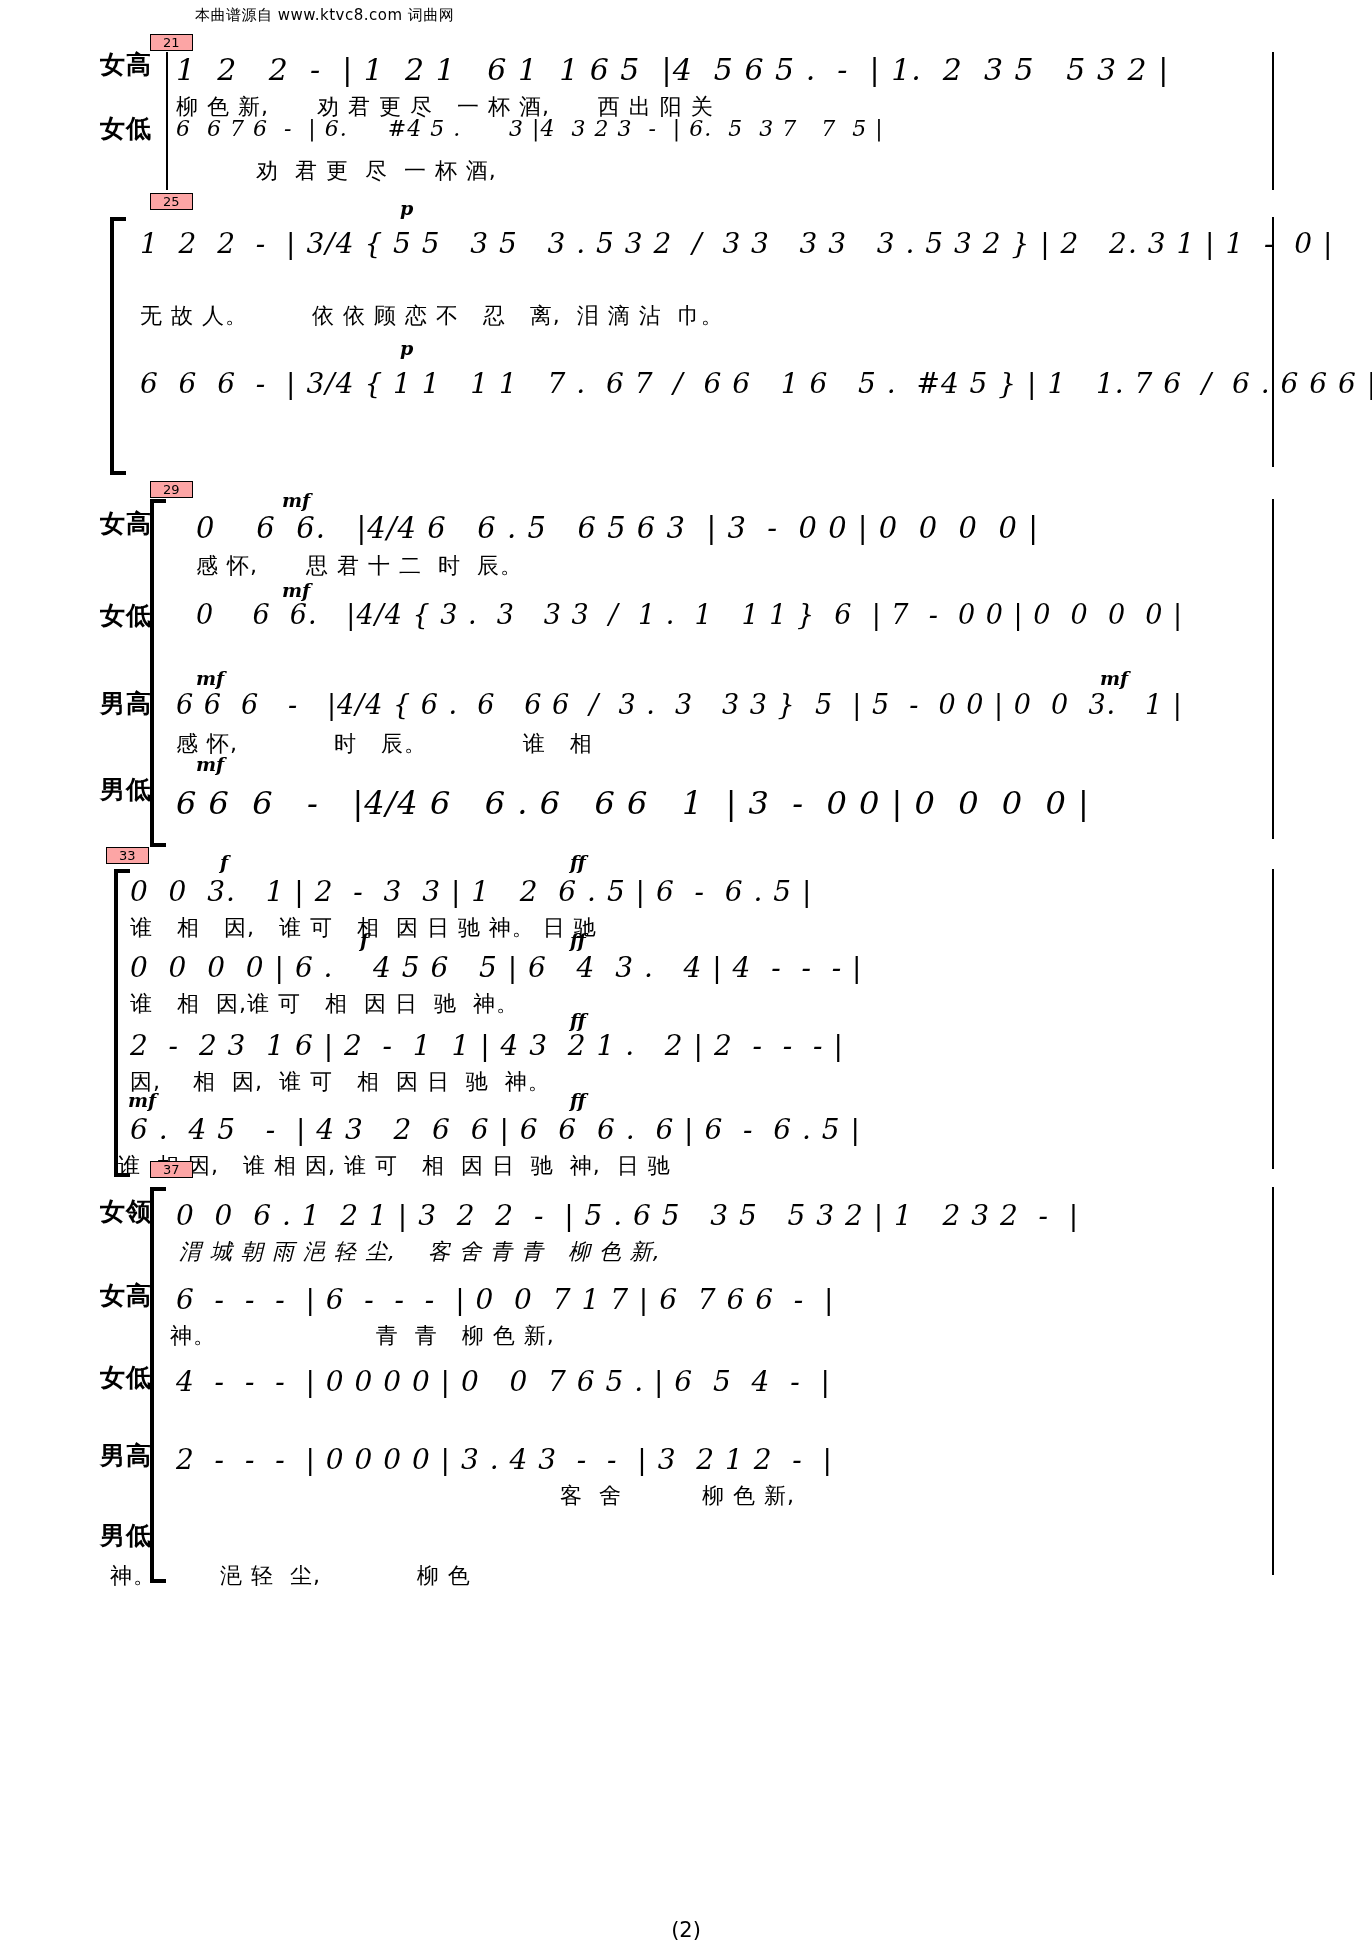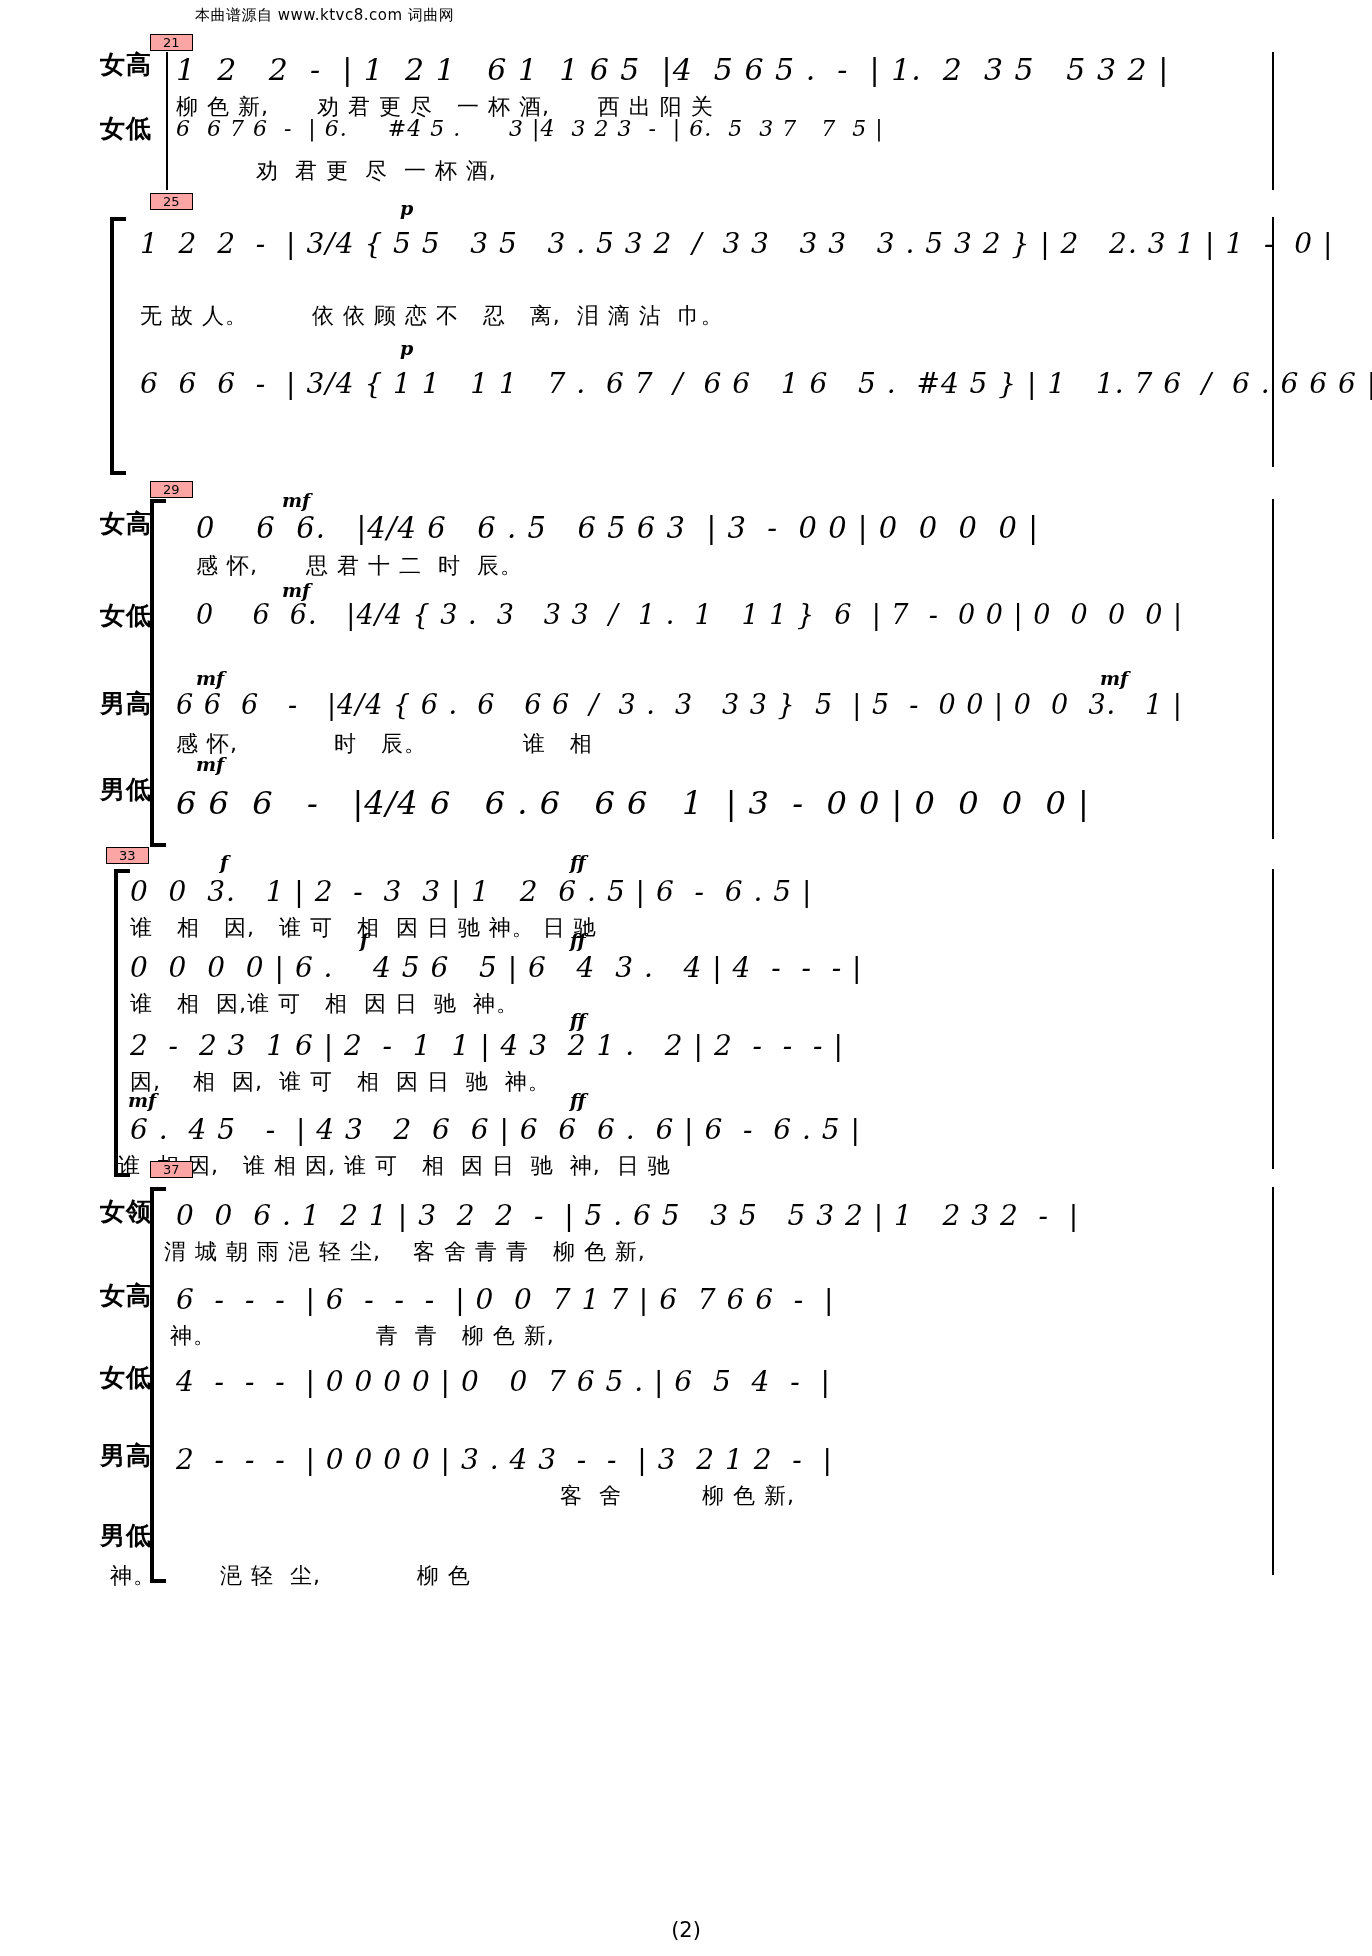--- a/index.html
+++ b/index.html
@@ -169,21 +169,21 @@
 
   <div class="system" style="height:420px;">
     <div class="barnum" style="left:150px;top:-34px;">37</div>
 
     <div class="brace" style="left:150px;top:-8px;height:388px;"></div>
     <div class="barline" style="left:1272px;top:-8px;height:388px;"></div>
 
     <div class="row" style="height:84px;">
       <div class="partlbl" style="top:0px;">女领</div>
       <div class="lineblock mus" style="left:176px;top:4px;font-size:28px;">0  0  6 . 1  2 1 | 3  2  2  -  | 5 . 6 5   3 5   5 3 2 | 1   2 3 2  -  |</div>
-      <div class="lineblock lyrtxt" style="left:164px;top:42px;">渭 城 朝 雨 浥 轻 尘,    客 舍 青 青   柳 色 新,</div>
+      <div class="lineblock lyrtxt" style="left:179px;top:42px;font-style:italic;">渭 城 朝 雨 浥 轻 尘,    客 舍 青 青   柳 色 新,</div>
     </div>
 
     <div class="row" style="height:84px;">
       <div class="partlbl" style="top:0px;">女高</div>
       <div class="lineblock mus" style="left:176px;top:4px;font-size:28px;">6  -  -  -  | 6  -  -  -  | 0  0  7 1 7 | 6  7 6 6  -  |</div>
       <div class="lineblock lyrtxt" style="left:170px;top:42px;">神。                    青  青   柳 色 新,</div>
     </div>
 
     <div class="row" style="height:80px;">
       <div class="partlbl" style="top:-2px;">女低</div>

